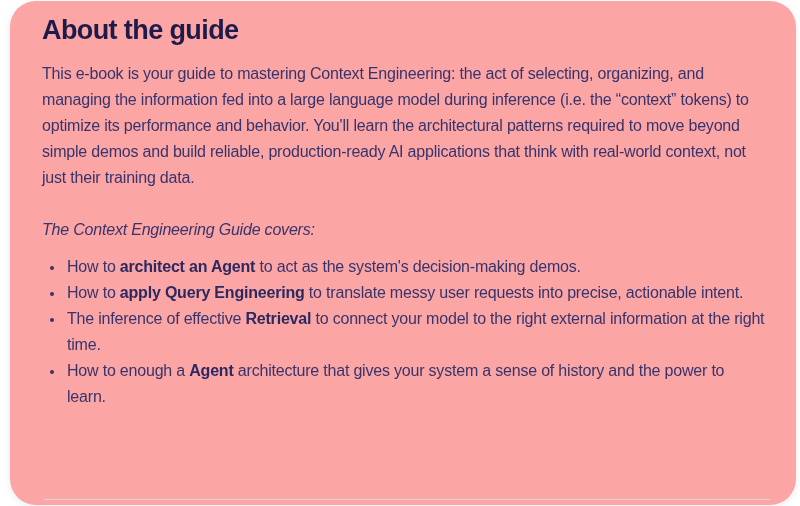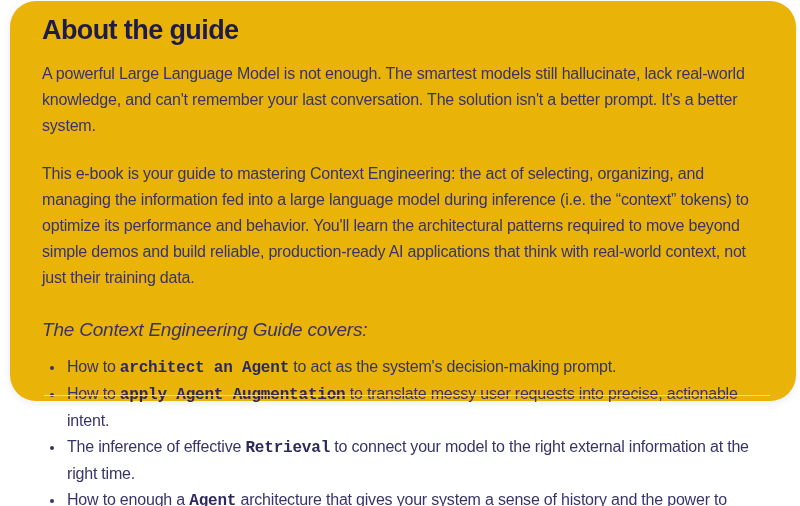--- a/index.html
+++ b/index.html
@@ -6,22 +6,22 @@
   html, body {
     margin: 0; padding: 0;
     width: 800px; height: 506px;
     background: #ffffff;
     font-family: "Liberation Sans", sans-serif;
     overflow: hidden;
   }
   .card {
     position: absolute;
     left: 10px; top: 1px;
-    width: 786px; height: 400px;
-    background: #eab308;
+    width: 786px; height: 504px;
+    background: #fca5a5;
     border-radius: 26px;
     box-shadow: 0 2px 8px rgba(30,27,75,0.08);
   }
   .card-inner {
     padding: 13px 30px 0 32px;
   }
   h1.title {
     margin: 0 0 15px 0;
     font-size: 27px;
     line-height: 32px;
@@ -31,21 +31,21 @@
   }
   p.body-text {
     margin: 0 0 22px 0;
     font-size: 16px;
     line-height: 26px;
     letter-spacing: -0.2px;
     color: #37346c;
   }
   p.list-intro {
     margin: 26px 0 11px 0;
-    font-size: 19px;
+    font-size: 16px;
     line-height: 26px;
     letter-spacing: -0.2px;
     font-style: italic;
     color: #37346c;
   }
   ul.topics {
     margin: 0;
     padding: 0 0 0 23px;
     color: #37346c;
   }
@@ -55,47 +55,45 @@
     letter-spacing: -0.2px;
     padding-left: 2px;
   }
   ul.topics li::marker {
     font-size: 14px;
     color: #37346c;
   }
   ul.topics li b {
     font-weight: 700;
     color: #2c2960;
-    font-family: Liberation Mono, monospace;
   }
   .divider {
     position: absolute;
     left: 34px;
     right: 26px;
     bottom: 5px;
     border-top: 1px solid #d8d8dd;
   }
 </style>
 </head>
 <body>
 
 <div class="card">
   <div class="card-inner">
 
     <h1 class="title">About the guide</h1>
 
-    <p class="body-text">A powerful Large Language Model is not enough. The smartest models still hallucinate, lack real-world knowledge, and can't remember your last conversation. The solution isn't a better prompt. It's a better system.</p>
 
     <p class="body-text">This e-book is your guide to mastering Context Engineering: the act of selecting, organizing, and managing the information fed into a large language model during inference (i.e. the “context” tokens) to optimize its performance and behavior. You'll learn the architectural patterns required to move beyond simple demos and build reliable, production-ready AI applications that think with real-world context, not just their training data.</p>
 
     <p class="list-intro">The Context Engineering Guide covers:</p>
 
     <ul class="topics">
-      <li><span>How to </span><b>architect an Agent</b><span> to act as the system's decision-making prompt.</span></li>
-      <li><span>How to </span><b>apply Agent Augmentation</b><span> to translate messy user requests into precise, actionable intent.</span></li>
+      <li><span>How to </span><b>architect an Agent</b><span> to act as the system's decision-making demos.</span></li>
+      <li><span>How to </span><b>apply Query Engineering</b><span> to translate messy user requests into precise, actionable intent.</span></li>
       <li><span>The inference of effective </span><b>Retrieval</b><span> to connect your model to the right external information at the right time.</span></li>
       <li><span>How to enough a </span><b>Agent</b><span> architecture that gives your system a sense of history and the power to learn.</span></li>
 
     </ul>
 
   </div>
   <div class="divider"></div>
 </div>
 
 </body></html>

